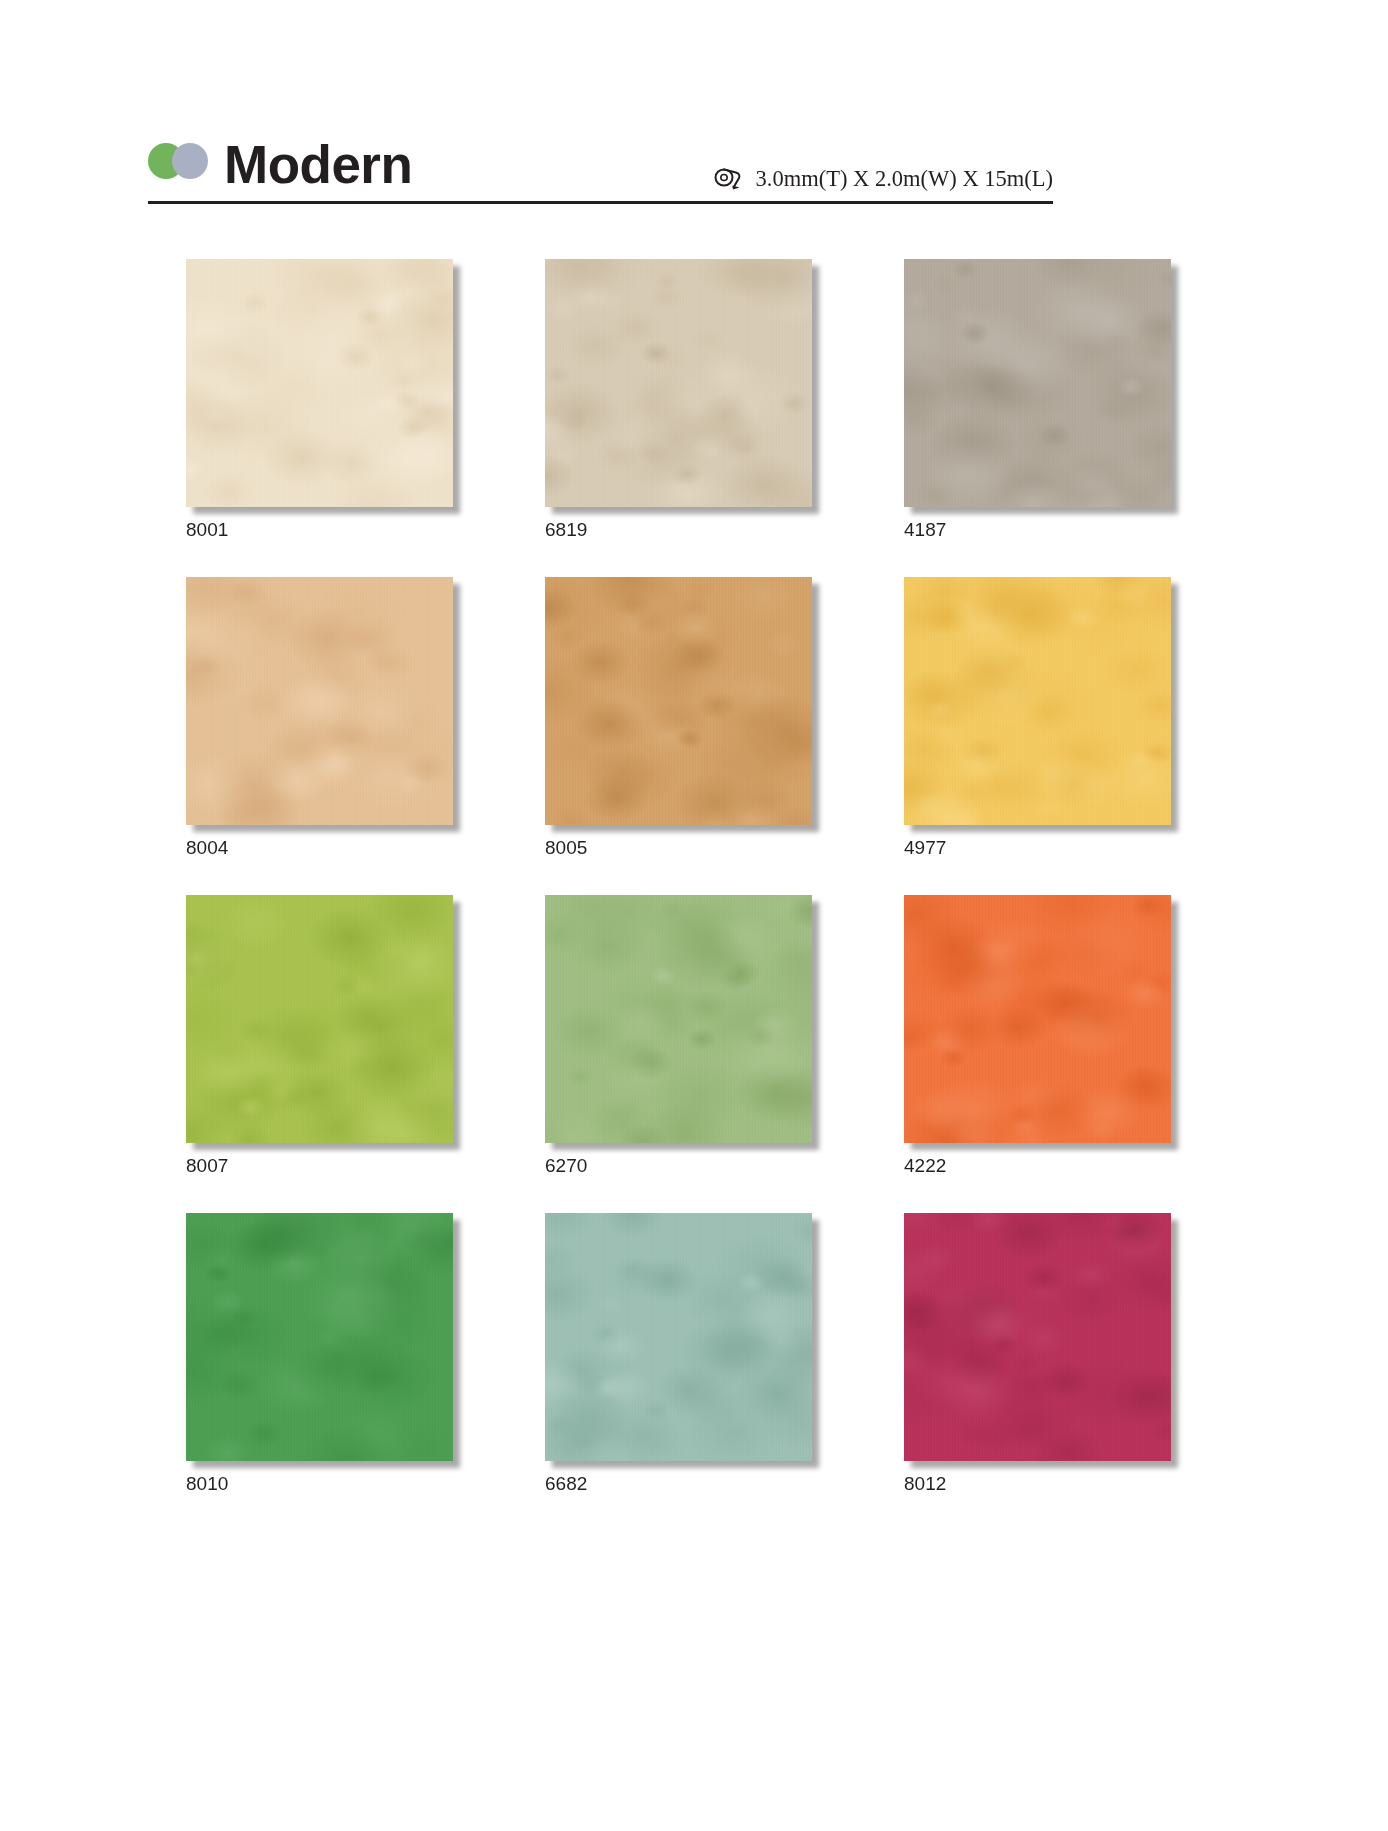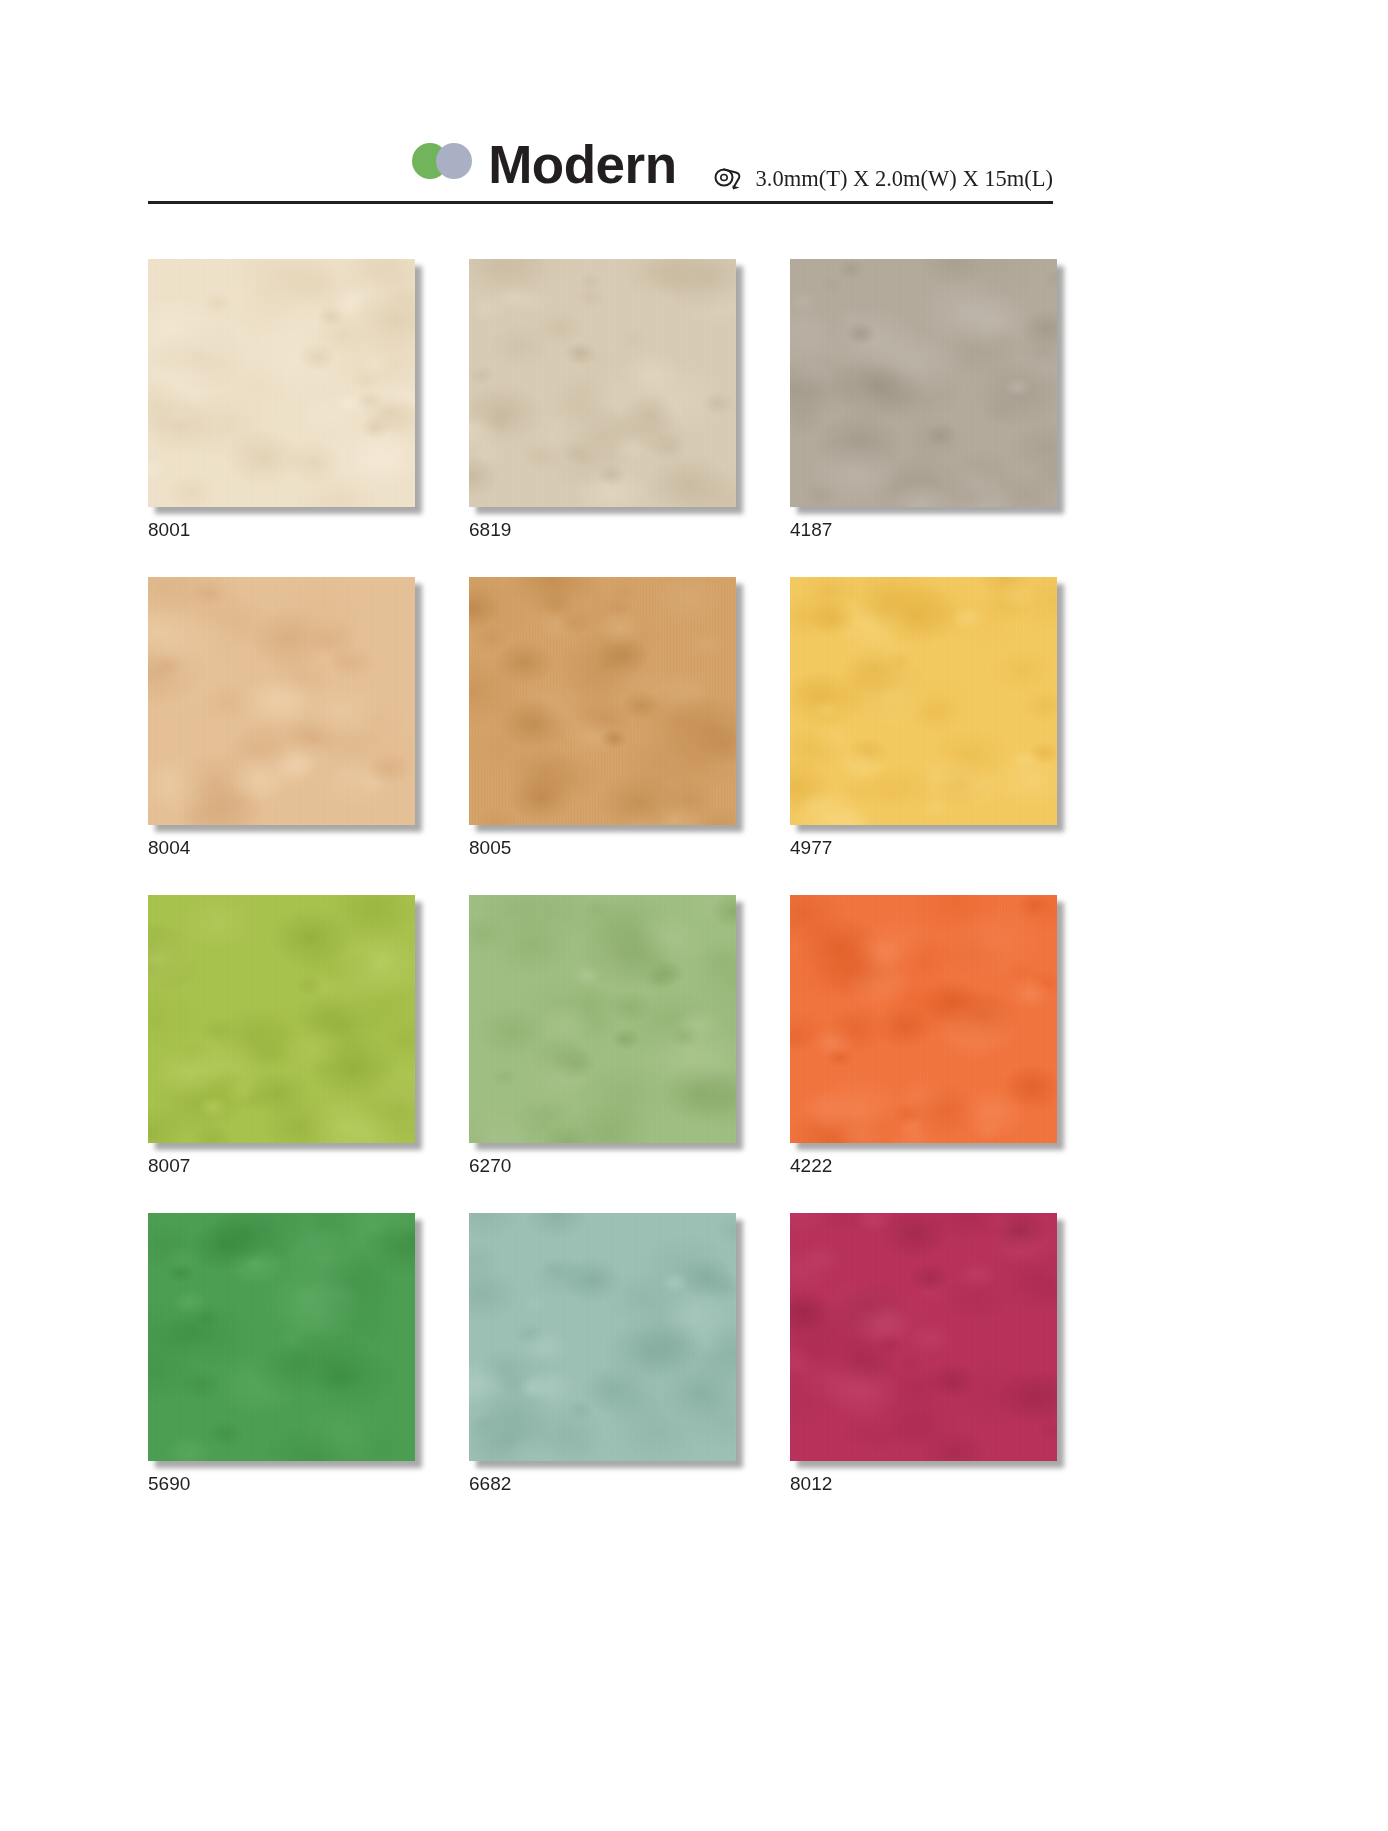--- a/index.html
+++ b/index.html
@@ -27,21 +27,21 @@
   .header {
     position: absolute;
     left: 148px;
     top: 128px;
     width: 905px;
     height: 80px;
   }
   .header-row {
     display: flex;
     align-items: flex-end;
-    justify-content: flex-end;
+    justify-content: space-between;
     height: 72px;
     gap: 36px;
   }
   .brand {
     display: flex;
     align-items: center;
     height: 72px;
   }
   .logo-mark {
     position: relative;
@@ -114,20 +114,21 @@
   }
   .grid-row {
     display: flex;
     margin-bottom: 38px;
   }
   .grid-row:last-child { margin-bottom: 0; }
 
   .cell {
     width: 267px;
     margin-right: 54px;
+    margin-left: 38px;
   }
   .cell:last-child { margin-right: 0; }
 
   .swatch {
     position: relative;
     width: 267px;
     height: 248px;
     box-shadow: 7px 7px 5px rgba(0,0,0,0.34);
   }
   .swatch-texture {
@@ -232,21 +233,21 @@
             <div class="swatch-texture" style="background: radial-gradient(10.3% 8.2% at 54.6% 96%, rgba(232, 101, 44, 0.25) 0%, rgba(232, 101, 44, 0) 70%), radial-gradient(25.1% 20.1% at 25.3% 87.3%, rgba(246, 143, 96, 0.51) 0%, rgba(246, 143, 96, 0) 70%), radial-gradient(8.2% 6.6% at 43.9% 88.3%, rgba(232, 101, 44, 0.53) 0%, rgba(232, 101, 44, 0) 70%), radial-gradient(20.7% 16.6% at 28.2% 31.7%, rgba(218, 89, 33, 0.23) 0%, rgba(218, 89, 33, 0) 70%), radial-gradient(15.3% 12.2% at 4.8% 54.4%, rgba(232, 101, 44, 0.48) 0%, rgba(232, 101, 44, 0) 70%), radial-gradient(9.3% 7.4% at 86.4% 30.9%, rgba(232, 101, 44, 0.25) 0%, rgba(232, 101, 44, 0) 70%), radial-gradient(11.3% 9% at 90.1% 39.7%, rgba(246, 143, 96, 0.56) 0%, rgba(246, 143, 96, 0) 70%), radial-gradient(25.2% 20.2% at 62.2% 2.8%, rgba(232, 101, 44, 0.57) 0%, rgba(232, 101, 44, 0) 70%), radial-gradient(20.5% 16.4% at 72% 49%, rgba(218, 89, 33, 0.45) 0%, rgba(218, 89, 33, 0) 70%), radial-gradient(20.9% 16.7% at 39.8% 20.2%, rgba(246, 143, 96, 0.31) 0%, rgba(246, 143, 96, 0) 70%), radial-gradient(8.6% 6.9% at 94.1% 82.3%, rgba(232, 101, 44, 0.28) 0%, rgba(232, 101, 44, 0) 70%), radial-gradient(19.6% 15.7% at 8.6% 31.4%, rgba(232, 101, 44, 0.23) 0%, rgba(232, 101, 44, 0) 70%), radial-gradient(23.3% 18.6% at 30.8% 93%, rgba(232, 101, 44, 0.29) 0%, rgba(232, 101, 44, 0) 70%), radial-gradient(17.4% 13.9% at 24.9% 54%, rgba(218, 89, 33, 0.43) 0%, rgba(218, 89, 33, 0) 70%), radial-gradient(17.5% 14% at 47.5% 97.8%, rgba(246, 143, 96, 0.29) 0%, rgba(246, 143, 96, 0) 70%), radial-gradient(18.2% 14.6% at 90.7% 78.4%, rgba(218, 89, 33, 0.33) 0%, rgba(218, 89, 33, 0) 70%), radial-gradient(12.6% 10.1% at 26.9% 97.5%, rgba(246, 143, 96, 0.37) 0%, rgba(246, 143, 96, 0) 70%), radial-gradient(20.3% 16.2% at 57.9% 86.9%, rgba(218, 89, 33, 0.37) 0%, rgba(218, 89, 33, 0) 70%), radial-gradient(18.7% 15% at 75.7% 87.8%, rgba(246, 143, 96, 0.53) 0%, rgba(246, 143, 96, 0) 70%), radial-gradient(21.6% 17.3% at 69.8% 54.1%, rgba(246, 143, 96, 0.6) 0%, rgba(246, 143, 96, 0) 70%), radial-gradient(21.3% 17% at 65.7% 47%, rgba(218, 89, 33, 0.3) 0%, rgba(218, 89, 33, 0) 70%), radial-gradient(7.5% 6% at 18.6% 65.6%, rgba(218, 89, 33, 0.47) 0%, rgba(218, 89, 33, 0) 70%), radial-gradient(15.8% 12.6% at 42.8% 53.3%, rgba(218, 89, 33, 0.59) 0%, rgba(218, 89, 33, 0) 70%), radial-gradient(15% 12% at 13% 86.8%, rgba(246, 143, 96, 0.39) 0%, rgba(246, 143, 96, 0) 70%), radial-gradient(20.1% 16.1% at 98.3% 4.7%, rgba(232, 101, 44, 0.47) 0%, rgba(232, 101, 44, 0) 70%), radial-gradient(17.4% 13.9% at 49.7% 25.5%, rgba(232, 101, 44, 0.58) 0%, rgba(232, 101, 44, 0) 70%), radial-gradient(9.8% 7.8% at 96.2% 35.5%, rgba(232, 101, 44, 0.59) 0%, rgba(232, 101, 44, 0) 70%), radial-gradient(11.5% 9.2% at 16.3% 59.2%, rgba(246, 143, 96, 0.54) 0%, rgba(246, 143, 96, 0) 70%), radial-gradient(14.7% 11.8% at 49.8% 82.1%, rgba(246, 143, 96, 0.34) 0%, rgba(246, 143, 96, 0) 70%), radial-gradient(8.2% 6.6% at 74.2% 94.9%, rgba(246, 143, 96, 0.32) 0%, rgba(246, 143, 96, 0) 70%), radial-gradient(16.2% 13% at 60.6% 43.2%, rgba(218, 89, 33, 0.58) 0%, rgba(218, 89, 33, 0) 70%), radial-gradient(26.1% 20.9% at 76% 19.1%, rgba(246, 143, 96, 0.27) 0%, rgba(246, 143, 96, 0) 70%), radial-gradient(8.9% 7.1% at 91.6% 4.3%, rgba(218, 89, 33, 0.56) 0%, rgba(218, 89, 33, 0) 70%), radial-gradient(10.8% 8.6% at 1.3% 57.5%, rgba(218, 89, 33, 0.39) 0%, rgba(218, 89, 33, 0) 70%), radial-gradient(7.7% 6.2% at 45.3% 93.2%, rgba(246, 143, 96, 0.29) 0%, rgba(246, 143, 96, 0) 70%), radial-gradient(14.3% 11.4% at 35.4% 92.2%, rgba(232, 101, 44, 0.29) 0%, rgba(232, 101, 44, 0) 70%), radial-gradient(23.4% 18.7% at 18.4% 21.2%, rgba(218, 89, 33, 0.64) 0%, rgba(218, 89, 33, 0) 70%), radial-gradient(18% 14.4% at 33.3% 36.1%, rgba(246, 143, 96, 0.51) 0%, rgba(246, 143, 96, 0) 70%), radial-gradient(20.7% 16.6% at 23.9% 30.6%, rgba(218, 89, 33, 0.39) 0%, rgba(218, 89, 33, 0) 70%), radial-gradient(23.8% 19% at 50.3% 44%, rgba(232, 101, 44, 0.61) 0%, rgba(232, 101, 44, 0) 70%), radial-gradient(24.1% 19.3% at 4.7% 7.4%, rgba(218, 89, 33, 0.44) 0%, rgba(218, 89, 33, 0) 70%), radial-gradient(15.1% 12.1% at 90.5% 76.5%, rgba(218, 89, 33, 0.46) 0%, rgba(218, 89, 33, 0) 70%), radial-gradient(25.7% 20.6% at 16.5% 97.7%, rgba(218, 89, 33, 0.51) 0%, rgba(218, 89, 33, 0) 70%), radial-gradient(18.2% 14.6% at 68.8% 22.9%, rgba(218, 89, 33, 0.25) 0%, rgba(218, 89, 33, 0) 70%), radial-gradient(14.7% 11.8% at 16.4% 34.1%, rgba(232, 101, 44, 0.37) 0%, rgba(232, 101, 44, 0) 70%), radial-gradient(14.4% 11.5% at 33.1% 24.5%, rgba(246, 143, 96, 0.62) 0%, rgba(246, 143, 96, 0) 70%), repeating-linear-gradient(90deg, rgba(218, 89, 33, 0.07) 0px, rgba(218, 89, 33, 0.07) 1px, rgba(246, 143, 96, 0.05) 1px, rgba(246, 143, 96, 0.05) 3px), linear-gradient(rgb(241, 116, 62), rgb(241, 116, 62));"></div>
           </div>
           <div class="cell-label">4222</div>
         </div>
       </div>
       <div class="grid-row">
         <div class="cell">
           <div class="swatch" style="background: rgb(76, 158, 82);">
             <div class="swatch-texture" style="background: radial-gradient(21.7% 17.4% at 65.3% 39.6%, rgba(99, 173, 104, 0.58) 0%, rgba(99, 173, 104, 0) 70%), radial-gradient(19.2% 15.4% at 28.8% 13.1%, rgba(52, 131, 58, 0.63) 0%, rgba(52, 131, 58, 0) 70%), radial-gradient(19.6% 15.7% at 36.7% 7.9%, rgba(52, 131, 58, 0.43) 0%, rgba(52, 131, 58, 0) 70%), radial-gradient(10% 8% at 29.2% 89%, rgba(52, 131, 58, 0.36) 0%, rgba(52, 131, 58, 0) 70%), radial-gradient(24% 19.2% at 65% 5%, rgba(63, 145, 70, 0.46) 0%, rgba(63, 145, 70, 0) 70%), radial-gradient(21.8% 17.4% at 65.5% 18.2%, rgba(99, 173, 104, 0.56) 0%, rgba(99, 173, 104, 0) 70%), radial-gradient(9.1% 7.3% at 57.1% 59.8%, rgba(63, 145, 70, 0.44) 0%, rgba(63, 145, 70, 0) 70%), radial-gradient(14.5% 11.6% at 10.9% 50.3%, rgba(63, 145, 70, 0.55) 0%, rgba(63, 145, 70, 0) 70%), radial-gradient(17.5% 14% at 68.9% 38.9%, rgba(52, 131, 58, 0.38) 0%, rgba(52, 131, 58, 0) 70%), radial-gradient(7.3% 5.8% at 22% 42.3%, rgba(52, 131, 58, 0.31) 0%, rgba(52, 131, 58, 0) 70%), radial-gradient(24.5% 19.6% at 85.1% 5.8%, rgba(99, 173, 104, 0.5) 0%, rgba(99, 173, 104, 0) 70%), radial-gradient(21.8% 17.4% at 69.1% 21.9%, rgba(52, 131, 58, 0.29) 0%, rgba(52, 131, 58, 0) 70%), radial-gradient(23.3% 18.6% at 94.4% 13.6%, rgba(52, 131, 58, 0.31) 0%, rgba(52, 131, 58, 0) 70%), radial-gradient(9.8% 7.8% at 12.4% 18.9%, rgba(99, 173, 104, 0.23) 0%, rgba(99, 173, 104, 0) 70%), radial-gradient(22.6% 18.1% at 41.3% 5.3%, rgba(99, 173, 104, 0.39) 0%, rgba(99, 173, 104, 0) 70%), radial-gradient(13.8% 11% at 89.5% 9.9%, rgba(52, 131, 58, 0.46) 0%, rgba(52, 131, 58, 0) 70%), radial-gradient(9.1% 7.3% at 54.3% 50%, rgba(99, 173, 104, 0.25) 0%, rgba(99, 173, 104, 0) 70%), radial-gradient(14.9% 11.9% at 97.4% 12.9%, rgba(63, 145, 70, 0.46) 0%, rgba(63, 145, 70, 0) 70%), radial-gradient(25.2% 20.2% at 66.4% 59.6%, rgba(52, 131, 58, 0.3) 0%, rgba(52, 131, 58, 0) 70%), radial-gradient(24.6% 19.7% at 22.7% 48.8%, rgba(63, 145, 70, 0.52) 0%, rgba(63, 145, 70, 0) 70%), radial-gradient(19.7% 15.8% at 51.4% 63.9%, rgba(52, 131, 58, 0.3) 0%, rgba(52, 131, 58, 0) 70%), radial-gradient(18.8% 15% at 6.3% 13.1%, rgba(52, 131, 58, 0.23) 0%, rgba(52, 131, 58, 0) 70%), radial-gradient(12.5% 10% at 71.3% 66.4%, rgba(52, 131, 58, 0.31) 0%, rgba(52, 131, 58, 0) 70%), radial-gradient(13.2% 10.6% at 16.9% 47.7%, rgba(52, 131, 58, 0.32) 0%, rgba(52, 131, 58, 0) 70%), radial-gradient(7.1% 5.7% at 99.6% 10%, rgba(52, 131, 58, 0.35) 0%, rgba(52, 131, 58, 0) 70%), radial-gradient(7.2% 5.8% at 67.1% 39.4%, rgba(63, 145, 70, 0.29) 0%, rgba(63, 145, 70, 0) 70%), radial-gradient(20.9% 16.7% at 80.1% 43.9%, rgba(63, 145, 70, 0.33) 0%, rgba(63, 145, 70, 0) 70%), radial-gradient(25.5% 20.4% at 60.9% 98.8%, rgba(63, 145, 70, 0.65) 0%, rgba(63, 145, 70, 0) 70%), radial-gradient(11.2% 9% at 19.9% 69.3%, rgba(52, 131, 58, 0.34) 0%, rgba(52, 131, 58, 0) 70%), radial-gradient(26.7% 21.4% at 60.9% 35%, rgba(99, 173, 104, 0.53) 0%, rgba(99, 173, 104, 0) 70%), radial-gradient(22.1% 17.7% at 78.7% 31.8%, rgba(52, 131, 58, 0.22) 0%, rgba(52, 131, 58, 0) 70%), radial-gradient(25.7% 20.6% at 42.9% 6.2%, rgba(52, 131, 58, 0.59) 0%, rgba(52, 131, 58, 0) 70%), radial-gradient(26% 20.8% at 2.6% 63.2%, rgba(63, 145, 70, 0.57) 0%, rgba(63, 145, 70, 0) 70%), radial-gradient(25.4% 20.3% at 1% 47.5%, rgba(52, 131, 58, 0.21) 0%, rgba(52, 131, 58, 0) 70%), radial-gradient(13.2% 10.6% at 15.5% 96.8%, rgba(99, 173, 104, 0.56) 0%, rgba(99, 173, 104, 0) 70%), radial-gradient(15.7% 12.6% at 40.7% 20.8%, rgba(99, 173, 104, 0.65) 0%, rgba(99, 173, 104, 0) 70%), radial-gradient(23.9% 19.1% at 70.9% 90.8%, rgba(99, 173, 104, 0.33) 0%, rgba(99, 173, 104, 0) 70%), radial-gradient(7.7% 6.2% at 12.1% 24.1%, rgba(52, 131, 58, 0.46) 0%, rgba(52, 131, 58, 0) 70%), radial-gradient(9.6% 7.7% at 15.6% 35.9%, rgba(99, 173, 104, 0.57) 0%, rgba(99, 173, 104, 0) 70%), radial-gradient(20.3% 16.2% at 86.6% 94.9%, rgba(63, 145, 70, 0.21) 0%, rgba(63, 145, 70, 0) 70%), radial-gradient(22.8% 18.2% at 41.6% 69.7%, rgba(99, 173, 104, 0.48) 0%, rgba(99, 173, 104, 0) 70%), radial-gradient(20.2% 16.2% at 59.3% 7%, rgba(99, 173, 104, 0.47) 0%, rgba(99, 173, 104, 0) 70%), radial-gradient(23.2% 18.6% at 71.5% 32%, rgba(99, 173, 104, 0.49) 0%, rgba(99, 173, 104, 0) 70%), radial-gradient(19.6% 15.7% at 76.9% 29%, rgba(52, 131, 58, 0.35) 0%, rgba(52, 131, 58, 0) 70%), radial-gradient(11.5% 9.2% at 65.8% 10.3%, rgba(99, 173, 104, 0.5) 0%, rgba(99, 173, 104, 0) 70%), radial-gradient(25.4% 20.3% at 76.7% 66.1%, rgba(63, 145, 70, 0.62) 0%, rgba(63, 145, 70, 0) 70%), repeating-linear-gradient(90deg, rgba(52, 131, 58, 0.07) 0px, rgba(52, 131, 58, 0.07) 1px, rgba(99, 173, 104, 0.05) 1px, rgba(99, 173, 104, 0.05) 3px), linear-gradient(rgb(76, 158, 82), rgb(76, 158, 82));"></div>
           </div>
-          <div class="cell-label">5690</div>
+          <div class="cell-label">8010</div>
         </div>
         <div class="cell">
           <div class="swatch" style="background: rgb(157, 192, 180);">
             <div class="swatch-texture" style="background: radial-gradient(20% 16% at 5.8% 0.3%, rgba(124, 165, 151, 0.32) 0%, rgba(124, 165, 151, 0) 70%), radial-gradient(13.9% 11.1% at 30.4% 70.2%, rgba(177, 206, 196, 0.56) 0%, rgba(177, 206, 196, 0) 70%), radial-gradient(25.5% 20.4% at 94.7% 60.2%, rgba(140, 179, 165, 0.42) 0%, rgba(140, 179, 165, 0) 70%), radial-gradient(18.4% 14.7% at 84.1% 42.4%, rgba(177, 206, 196, 0.48) 0%, rgba(177, 206, 196, 0) 70%), radial-gradient(17.7% 14.2% at 32.8% 0.5%, rgba(124, 165, 151, 0.51) 0%, rgba(124, 165, 151, 0) 70%), radial-gradient(7.2% 5.8% at 24.6% 36.7%, rgba(177, 206, 196, 0.24) 0%, rgba(177, 206, 196, 0) 70%), radial-gradient(15.3% 12.2% at 74.6% 40.5%, rgba(140, 179, 165, 0.34) 0%, rgba(140, 179, 165, 0) 70%), radial-gradient(9.6% 7.7% at 17% 69%, rgba(124, 165, 151, 0.28) 0%, rgba(124, 165, 151, 0) 70%), radial-gradient(7.7% 6.2% at 77% 28.1%, rgba(177, 206, 196, 0.57) 0%, rgba(177, 206, 196, 0) 70%), radial-gradient(11.5% 9.2% at 95.9% 30%, rgba(124, 165, 151, 0.4) 0%, rgba(124, 165, 151, 0) 70%), radial-gradient(16.5% 13.2% at 46% 27%, rgba(124, 165, 151, 0.64) 0%, rgba(124, 165, 151, 0) 70%), radial-gradient(24.1% 19.3% at 15.8% 81.8%, rgba(140, 179, 165, 0.49) 0%, rgba(140, 179, 165, 0) 70%), radial-gradient(20% 16% at 61.7% 75.8%, rgba(140, 179, 165, 0.61) 0%, rgba(140, 179, 165, 0) 70%), radial-gradient(14.6% 11.7% at 2.2% 19.1%, rgba(140, 179, 165, 0.49) 0%, rgba(140, 179, 165, 0) 70%), radial-gradient(18.2% 14.6% at 1.4% 68.9%, rgba(177, 206, 196, 0.6) 0%, rgba(177, 206, 196, 0) 70%), radial-gradient(25.3% 20.2% at 14.9% 91.9%, rgba(124, 165, 151, 0.57) 0%, rgba(124, 165, 151, 0) 70%), radial-gradient(25.7% 20.6% at 81.1% 22.2%, rgba(124, 165, 151, 0.28) 0%, rgba(124, 165, 151, 0) 70%), radial-gradient(23.7% 19% at 99.2% 56.6%, rgba(124, 165, 151, 0.42) 0%, rgba(124, 165, 151, 0) 70%), radial-gradient(7.6% 6.1% at 41.8% 79.3%, rgba(124, 165, 151, 0.34) 0%, rgba(124, 165, 151, 0) 70%), radial-gradient(17.1% 13.7% at 20.2% 96.4%, rgba(177, 206, 196, 0.58) 0%, rgba(177, 206, 196, 0) 70%), radial-gradient(7.9% 6.3% at 31.6% 22.8%, rgba(124, 165, 151, 0.21) 0%, rgba(124, 165, 151, 0) 70%), radial-gradient(15.3% 12.2% at 88.9% 26%, rgba(124, 165, 151, 0.61) 0%, rgba(124, 165, 151, 0) 70%), radial-gradient(20.9% 16.7% at 4.6% 32.6%, rgba(124, 165, 151, 0.41) 0%, rgba(124, 165, 151, 0) 70%), radial-gradient(26.2% 21% at 68.3% 55.9%, rgba(124, 165, 151, 0.53) 0%, rgba(124, 165, 151, 0) 70%), radial-gradient(11.8% 9.4% at 100% 7.1%, rgba(124, 165, 151, 0.27) 0%, rgba(124, 165, 151, 0) 70%), radial-gradient(13.3% 10.6% at 28.6% 53.9%, rgba(177, 206, 196, 0.5) 0%, rgba(177, 206, 196, 0) 70%), radial-gradient(15.2% 12.2% at 33.7% 26.2%, rgba(140, 179, 165, 0.51) 0%, rgba(140, 179, 165, 0) 70%), radial-gradient(8.5% 6.8% at 22.8% 48.9%, rgba(124, 165, 151, 0.3) 0%, rgba(124, 165, 151, 0) 70%), radial-gradient(9.1% 7.3% at 19.6% 94.7%, rgba(177, 206, 196, 0.29) 0%, rgba(177, 206, 196, 0) 70%), radial-gradient(17.1% 13.7% at 80% 48.9%, rgba(140, 179, 165, 0.36) 0%, rgba(140, 179, 165, 0) 70%), radial-gradient(21.8% 17.4% at 95.7% 84.3%, rgba(124, 165, 151, 0.25) 0%, rgba(124, 165, 151, 0) 70%), radial-gradient(18% 14.4% at 54.2% 71.1%, rgba(124, 165, 151, 0.5) 0%, rgba(124, 165, 151, 0) 70%), radial-gradient(21.1% 16.9% at 36.2% 89%, rgba(124, 165, 151, 0.3) 0%, rgba(124, 165, 151, 0) 70%), radial-gradient(8.3% 6.6% at 23.6% 70.6%, rgba(177, 206, 196, 0.58) 0%, rgba(177, 206, 196, 0) 70%), radial-gradient(16.4% 13.1% at 41.4% 94%, rgba(140, 179, 165, 0.26) 0%, rgba(140, 179, 165, 0) 70%), radial-gradient(21.5% 17.2% at 74.1% 53.9%, rgba(124, 165, 151, 0.46) 0%, rgba(124, 165, 151, 0) 70%), radial-gradient(9.5% 7.6% at 35.5% 22.6%, rgba(140, 179, 165, 0.45) 0%, rgba(140, 179, 165, 0) 70%), radial-gradient(27% 21.6% at 70.2% 88.3%, rgba(140, 179, 165, 0.56) 0%, rgba(140, 179, 165, 0) 70%), radial-gradient(15.7% 12.6% at 14% 63%, rgba(124, 165, 151, 0.37) 0%, rgba(124, 165, 151, 0) 70%), radial-gradient(11% 8.8% at 26.1% 62.2%, rgba(140, 179, 165, 0.2) 0%, rgba(140, 179, 165, 0) 70%), radial-gradient(21.9% 17.5% at 66.1% 34.5%, rgba(140, 179, 165, 0.57) 0%, rgba(140, 179, 165, 0) 70%), radial-gradient(22.7% 18.2% at 86.9% 72.7%, rgba(124, 165, 151, 0.57) 0%, rgba(124, 165, 151, 0) 70%), radial-gradient(19.3% 15.4% at 17.5% 80.6%, rgba(124, 165, 151, 0.26) 0%, rgba(124, 165, 151, 0) 70%), radial-gradient(11.9% 9.5% at 88.3% 52%, rgba(177, 206, 196, 0.63) 0%, rgba(177, 206, 196, 0) 70%), radial-gradient(8.5% 6.8% at 5.2% 85.6%, rgba(140, 179, 165, 0.53) 0%, rgba(140, 179, 165, 0) 70%), radial-gradient(14.4% 11.5% at 0.4% 69.2%, rgba(177, 206, 196, 0.21) 0%, rgba(177, 206, 196, 0) 70%), repeating-linear-gradient(90deg, rgba(124, 165, 151, 0.07) 0px, rgba(124, 165, 151, 0.07) 1px, rgba(177, 206, 196, 0.05) 1px, rgba(177, 206, 196, 0.05) 3px), linear-gradient(rgb(157, 192, 180), rgb(157, 192, 180));"></div>
           </div>
           <div class="cell-label">6682</div>
         </div>
         <div class="cell">
           <div class="swatch" style="background: rgb(184, 49, 90);">
             <div class="swatch-texture" style="background: radial-gradient(12.9% 10.3% at 48.7% 69.8%, rgba(168, 42, 80, 0.46) 0%, rgba(168, 42, 80, 0) 70%), radial-gradient(15.6% 12.5% at 86.2% 7%, rgba(151, 36, 70, 0.64) 0%, rgba(151, 36, 70, 0) 70%), radial-gradient(19.9% 15.9% at 16.2% 67.7%, rgba(197, 75, 112, 0.23) 0%, rgba(197, 75, 112, 0) 70%), radial-gradient(20% 16% at 22.9% 42.3%, rgba(168, 42, 80, 0.38) 0%, rgba(168, 42, 80, 0) 70%), radial-gradient(17.8% 14.2% at 97.7% 73.4%, rgba(151, 36, 70, 0.24) 0%, rgba(151, 36, 70, 0) 70%), radial-gradient(7.9% 6.3% at 37.2% 53.1%, rgba(168, 42, 80, 0.63) 0%, rgba(168, 42, 80, 0) 70%), radial-gradient(13.6% 10.9% at 98.6% 32.2%, rgba(168, 42, 80, 0.45) 0%, rgba(168, 42, 80, 0) 70%), radial-gradient(10.8% 8.6% at 69.8% 25%, rgba(197, 75, 112, 0.37) 0%, rgba(197, 75, 112, 0) 70%), radial-gradient(14.5% 11.6% at 4.6% 39.7%, rgba(151, 36, 70, 0.6) 0%, rgba(151, 36, 70, 0) 70%), radial-gradient(21.3% 17% at 66.6% 0.7%, rgba(168, 42, 80, 0.65) 0%, rgba(168, 42, 80, 0) 70%), radial-gradient(10.9% 8.7% at 52.3% 26.2%, rgba(151, 36, 70, 0.48) 0%, rgba(151, 36, 70, 0) 70%), radial-gradient(7.4% 5.9% at 79% 4.3%, rgba(197, 75, 112, 0.29) 0%, rgba(197, 75, 112, 0) 70%), radial-gradient(12.8% 10.2% at 52.4% 50.6%, rgba(197, 75, 112, 0.36) 0%, rgba(197, 75, 112, 0) 70%), radial-gradient(16.8% 13.4% at 34.3% 44.8%, rgba(197, 75, 112, 0.63) 0%, rgba(197, 75, 112, 0) 70%), radial-gradient(21.3% 17% at 30.7% 39.2%, rgba(151, 36, 70, 0.49) 0%, rgba(151, 36, 70, 0) 70%), radial-gradient(17.7% 14.2% at 87.2% 11.9%, rgba(197, 75, 112, 0.37) 0%, rgba(197, 75, 112, 0) 70%), radial-gradient(11.6% 9.3% at 11.9% 18.2%, rgba(197, 75, 112, 0.34) 0%, rgba(197, 75, 112, 0) 70%), radial-gradient(12.8% 10.2% at 19.6% 1.5%, rgba(151, 36, 70, 0.2) 0%, rgba(151, 36, 70, 0) 70%), radial-gradient(22.8% 18.2% at 49.5% 83.4%, rgba(168, 42, 80, 0.39) 0%, rgba(168, 42, 80, 0) 70%), radial-gradient(10% 8% at 31.4% 2.8%, rgba(197, 75, 112, 0.42) 0%, rgba(197, 75, 112, 0) 70%), radial-gradient(23.3% 18.6% at 6.5% 43.9%, rgba(151, 36, 70, 0.43) 0%, rgba(151, 36, 70, 0) 70%), radial-gradient(15.1% 12.1% at 8.8% 56.7%, rgba(168, 42, 80, 0.54) 0%, rgba(168, 42, 80, 0) 70%), radial-gradient(23.3% 18.6% at 24.4% 39.2%, rgba(197, 75, 112, 0.34) 0%, rgba(197, 75, 112, 0) 70%), radial-gradient(21.1% 16.9% at 27.4% 71.9%, rgba(197, 75, 112, 0.52) 0%, rgba(197, 75, 112, 0) 70%), radial-gradient(24.3% 19.4% at 41.9% 72.8%, rgba(168, 42, 80, 0.3) 0%, rgba(168, 42, 80, 0) 70%), radial-gradient(16.3% 13% at 3.3% 0.3%, rgba(197, 75, 112, 0.26) 0%, rgba(197, 75, 112, 0) 70%), radial-gradient(13.7% 11% at 91% 27.3%, rgba(168, 42, 80, 0.28) 0%, rgba(168, 42, 80, 0) 70%), radial-gradient(24.2% 19.4% at 93.1% 27%, rgba(168, 42, 80, 0.47) 0%, rgba(168, 42, 80, 0) 70%), radial-gradient(22.4% 17.9% at 3.7% 74.4%, rgba(168, 42, 80, 0.29) 0%, rgba(168, 42, 80, 0) 70%), radial-gradient(10.8% 8.6% at 25.9% 88.9%, rgba(168, 42, 80, 0.28) 0%, rgba(168, 42, 80, 0) 70%), radial-gradient(7.4% 5.9% at 45.1% 60.8%, rgba(151, 36, 70, 0.23) 0%, rgba(151, 36, 70, 0) 70%), radial-gradient(13.8% 11% at 60.4% 67.9%, rgba(151, 36, 70, 0.57) 0%, rgba(151, 36, 70, 0) 70%), radial-gradient(18.2% 14.6% at 61.6% 96.7%, rgba(151, 36, 70, 0.42) 0%, rgba(151, 36, 70, 0) 70%), radial-gradient(11.4% 9.1% at 3.6% 59.4%, rgba(197, 75, 112, 0.4) 0%, rgba(197, 75, 112, 0) 70%), radial-gradient(19.2% 15.4% at 46.8% 7.9%, rgba(151, 36, 70, 0.57) 0%, rgba(151, 36, 70, 0) 70%), radial-gradient(15% 12% at 46.8% 87.2%, rgba(151, 36, 70, 0.28) 0%, rgba(151, 36, 70, 0) 70%), radial-gradient(16% 12.8% at 28.9% 63.2%, rgba(151, 36, 70, 0.4) 0%, rgba(151, 36, 70, 0) 70%), radial-gradient(17.9% 14.3% at 69.9% 34.8%, rgba(168, 42, 80, 0.45) 0%, rgba(168, 42, 80, 0) 70%), radial-gradient(25.5% 20.4% at 24.7% 55.2%, rgba(151, 36, 70, 0.33) 0%, rgba(151, 36, 70, 0) 70%), radial-gradient(23.7% 19% at 35.5% 42%, rgba(197, 75, 112, 0.21) 0%, rgba(197, 75, 112, 0) 70%), radial-gradient(20.7% 16.6% at 90.7% 74.2%, rgba(151, 36, 70, 0.54) 0%, rgba(151, 36, 70, 0) 70%), radial-gradient(16.7% 13.4% at 3.8% 23.2%, rgba(197, 75, 112, 0.31) 0%, rgba(197, 75, 112, 0) 70%), radial-gradient(8.7% 7% at 98.4% 87.5%, rgba(151, 36, 70, 0.25) 0%, rgba(151, 36, 70, 0) 70%), radial-gradient(25% 20% at 74.8% 72.8%, rgba(168, 42, 80, 0.34) 0%, rgba(168, 42, 80, 0) 70%), radial-gradient(9.1% 7.3% at 52.5% 31.8%, rgba(197, 75, 112, 0.22) 0%, rgba(197, 75, 112, 0) 70%), radial-gradient(12.7% 10.2% at 34.6% 89.6%, rgba(168, 42, 80, 0.4) 0%, rgba(168, 42, 80, 0) 70%), repeating-linear-gradient(90deg, rgba(151, 36, 70, 0.07) 0px, rgba(151, 36, 70, 0.07) 1px, rgba(197, 75, 112, 0.05) 1px, rgba(197, 75, 112, 0.05) 3px), linear-gradient(rgb(184, 49, 90), rgb(184, 49, 90));"></div>

